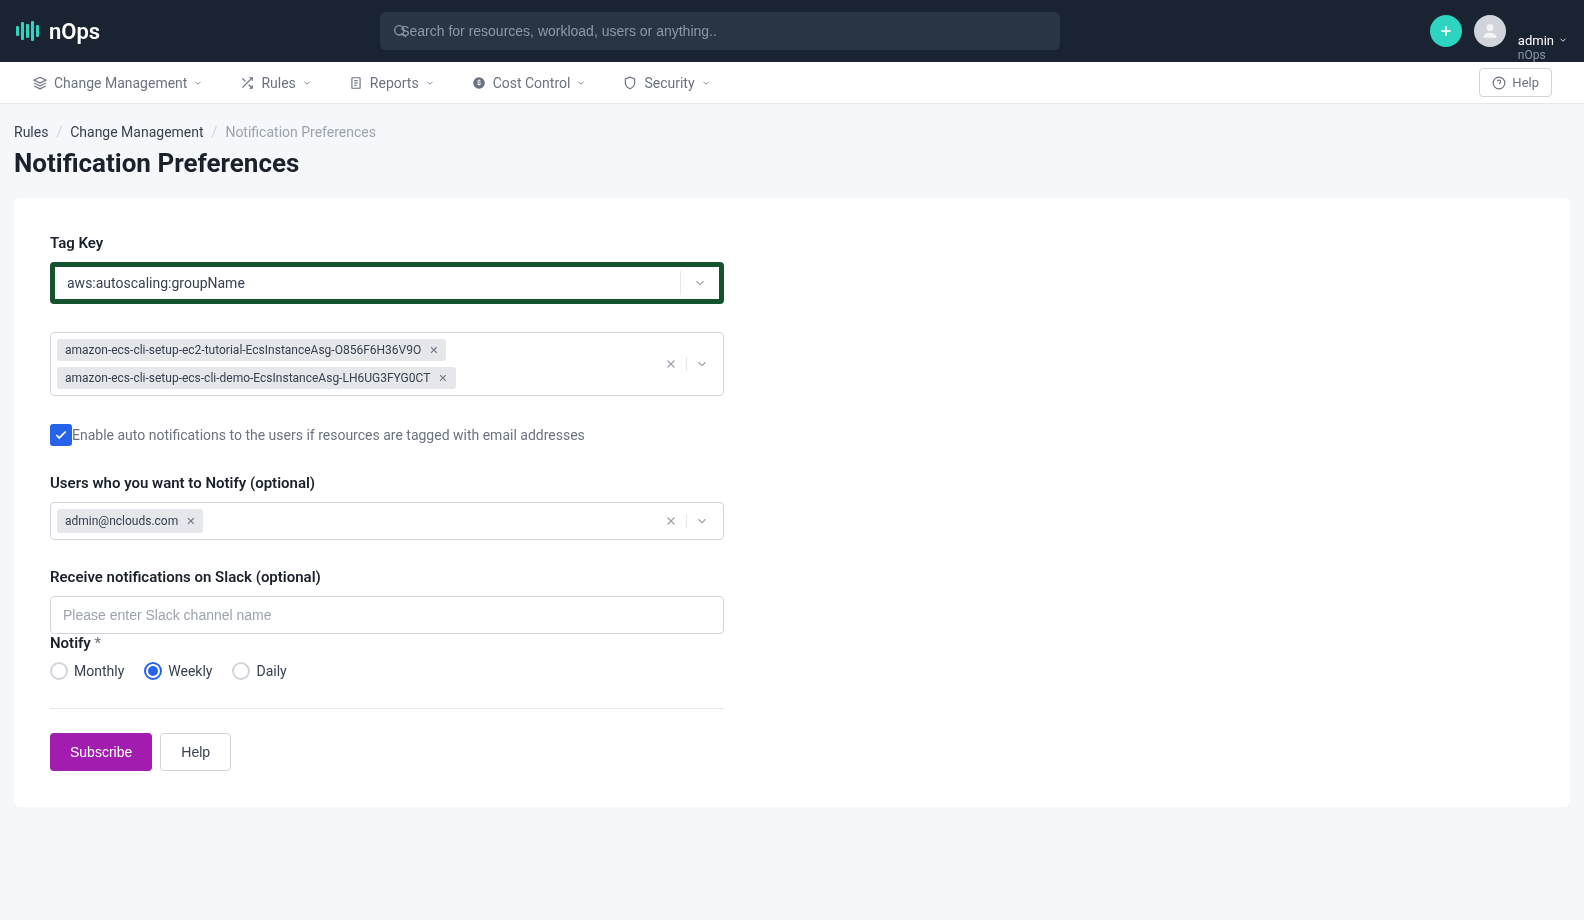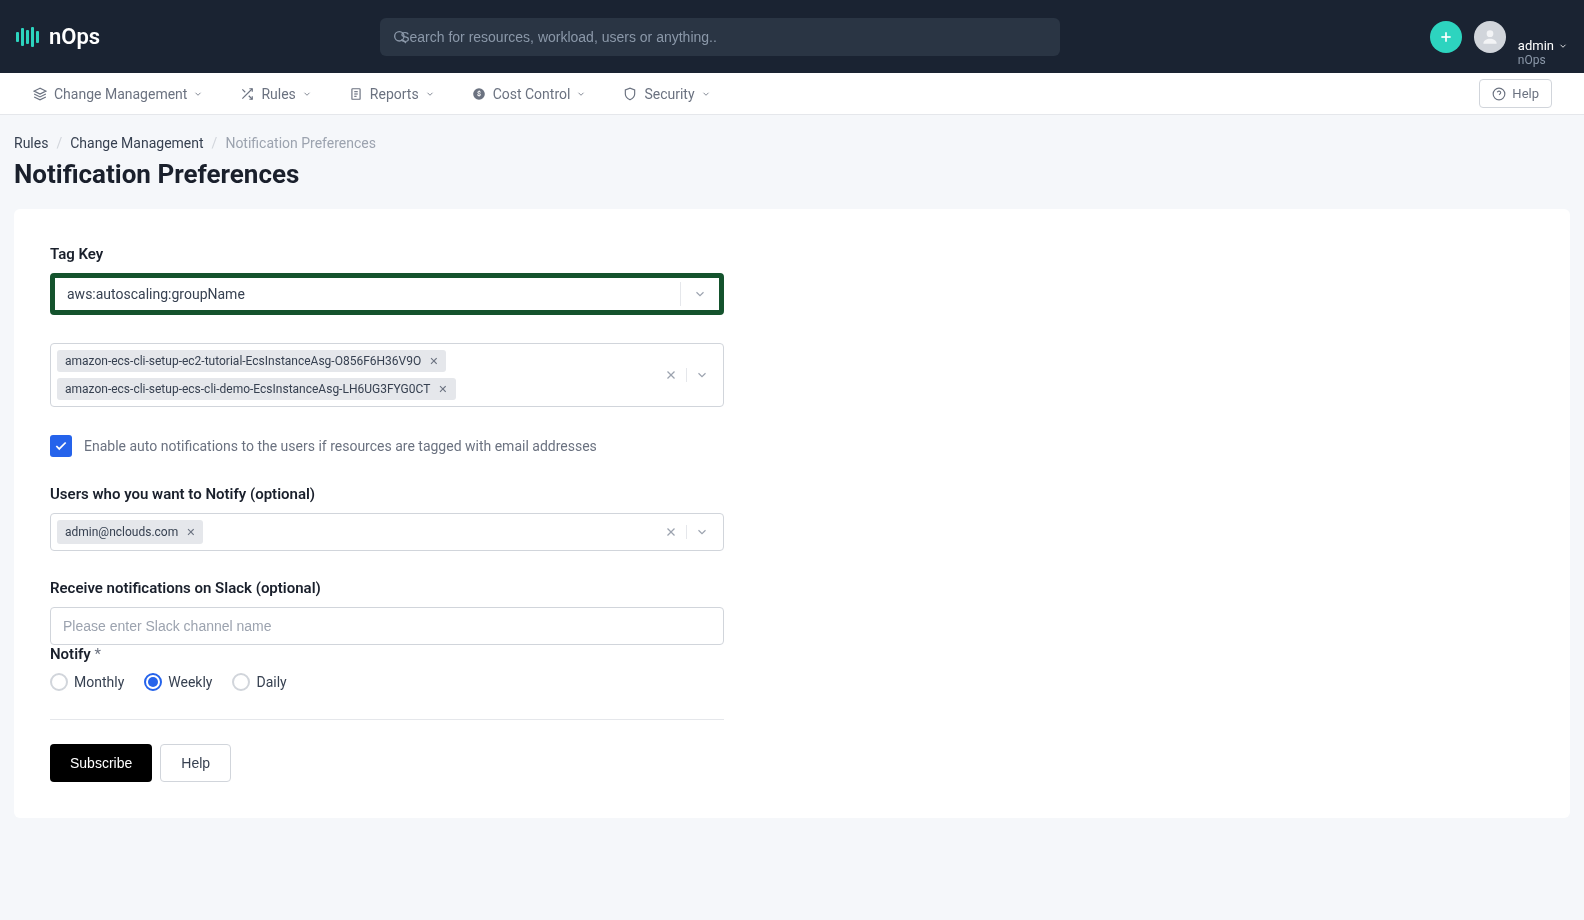--- a/index.html
+++ b/index.html
@@ -1,19 +1,19 @@
 <!DOCTYPE html>
 <html><head>
 <meta charset="utf-8">
 <style>
 * { margin: 0; padding: 0; box-sizing: border-box; }
 body { font-family: -apple-system, BlinkMacSystemFont, "Segoe UI", Roboto, Helvetica, Arial, sans-serif; background: #f5f7fa; color: #1a202c; }
 
 
-.top-header { background: #1a2332; height: 73px; display: flex; align-items: center; padding: 0 16px; }
+.top-header { background: #1a2332; height: 62px; display: flex; align-items: center; padding: 0 16px; }
 .logo { display: flex; align-items: center; gap: 4px; }
 .logo-bars { display: flex; align-items: center; gap: 2px; }
 .logo-bar { width: 3px; background: #2dd4bf; border-radius: 1px; }
 .logo-text { color: #fff; font-size: 22px; font-weight: 600; margin-left: 6px; }
 .search-wrap { flex: 0 0 auto; margin-left: 280px; width: 680px; position: relative; }
 .search-input { width: 100%; height: 38px; background: #2a3544; border: none; border-radius: 6px; padding: 0 20px; color: #fff; font-size: 14px; }
 .search-input::placeholder { color: #8b98a9; }
 .search-icon { position: absolute; left: 12px; top: 50%; transform: translateY(-50%); color: #8b98a9; }
 .header-right { margin-left: auto; display: flex; align-items: center; gap: 12px; }
 .plus-btn { width: 32px; height: 32px; border-radius: 50%; background: #2dd4bf; display: flex; align-items: center; justify-content: center; color: #fff; font-size: 20px; font-weight: 300; cursor: pointer; }
@@ -48,37 +48,37 @@
 
 .multi-select { border: 1px solid #d1d5db; border-radius: 4px; display: flex; min-height: 38px; padding: 6px; }
 .multi-tags { flex: 1; display: flex; flex-wrap: wrap; gap: 6px; }
 .tag-chip { background: #e5e7eb; border-radius: 3px; padding: 4px 8px; font-size: 12px; color: #374151; display: flex; align-items: center; gap: 8px; }
 .tag-remove { cursor: pointer; color: #6b7280; font-size: 11px; }
 .multi-actions { display: flex; align-items: center; gap: 0; align-self: center; }
 .multi-clear { color: #9ca3af; cursor: pointer; padding: 0 8px; }
 .multi-arrow-wrap { border-left: 1px solid #e5e7eb; padding: 0 8px; }
 .multi-arrow { color: #9ca3af; cursor: pointer; }
 
-.checkbox-row { display: flex; align-items: center; gap: 12px; }
+.checkbox-row { display: flex; align-items: center; }
 .checkbox { width: 22px; height: 22px; background: #2563eb; border-radius: 3px; display: flex; align-items: center; justify-content: center; cursor: pointer; }
 .checkbox-label { color: #6b7280; font-size: 14px; }
 
 .radio-group { display: flex; gap: 20px; align-items: center; margin-top: 4px; }
 .radio-item { display: flex; align-items: center; gap: 6px; cursor: pointer; }
 .radio-circle { width: 18px; height: 18px; border: 2px solid #d1d5db; border-radius: 50%; display: flex; align-items: center; justify-content: center; }
 .radio-circle.checked { border-color: #2563eb; }
 .radio-dot { width: 10px; height: 10px; background: #2563eb; border-radius: 50%; }
 .radio-label { font-size: 14px; color: #374151; }
 
 .text-input { width: 100%; border: 1px solid #d1d5db; border-radius: 4px; padding: 10px 12px; font-size: 14px; }
 .text-input::placeholder { color: #9ca3af; }
 
 .divider { border-top: 1px solid #e5e7eb; margin: 28px 0 24px; }
 .action-row { display: flex; gap: 8px; }
-.btn-primary { background: #000000; color: #fff; border: none; padding: 10px 20px; border-radius: 4px; font-size: 14px; font-weight: 500; cursor: pointer; }
+.btn-primary { background: #a21caf; color: #fff; border: none; padding: 10px 20px; border-radius: 4px; font-size: 14px; font-weight: 500; cursor: pointer; }
 .btn-secondary { background: #fff; color: #374151; border: 1px solid #d1d5db; padding: 10px 20px; border-radius: 4px; font-size: 14px; font-weight: 500; cursor: pointer; }
 
 svg { display: block; }
 </style>
 </head>
 <body>
 
 <div class="top-header">
   <div class="logo">
     <div class="logo-bars">

